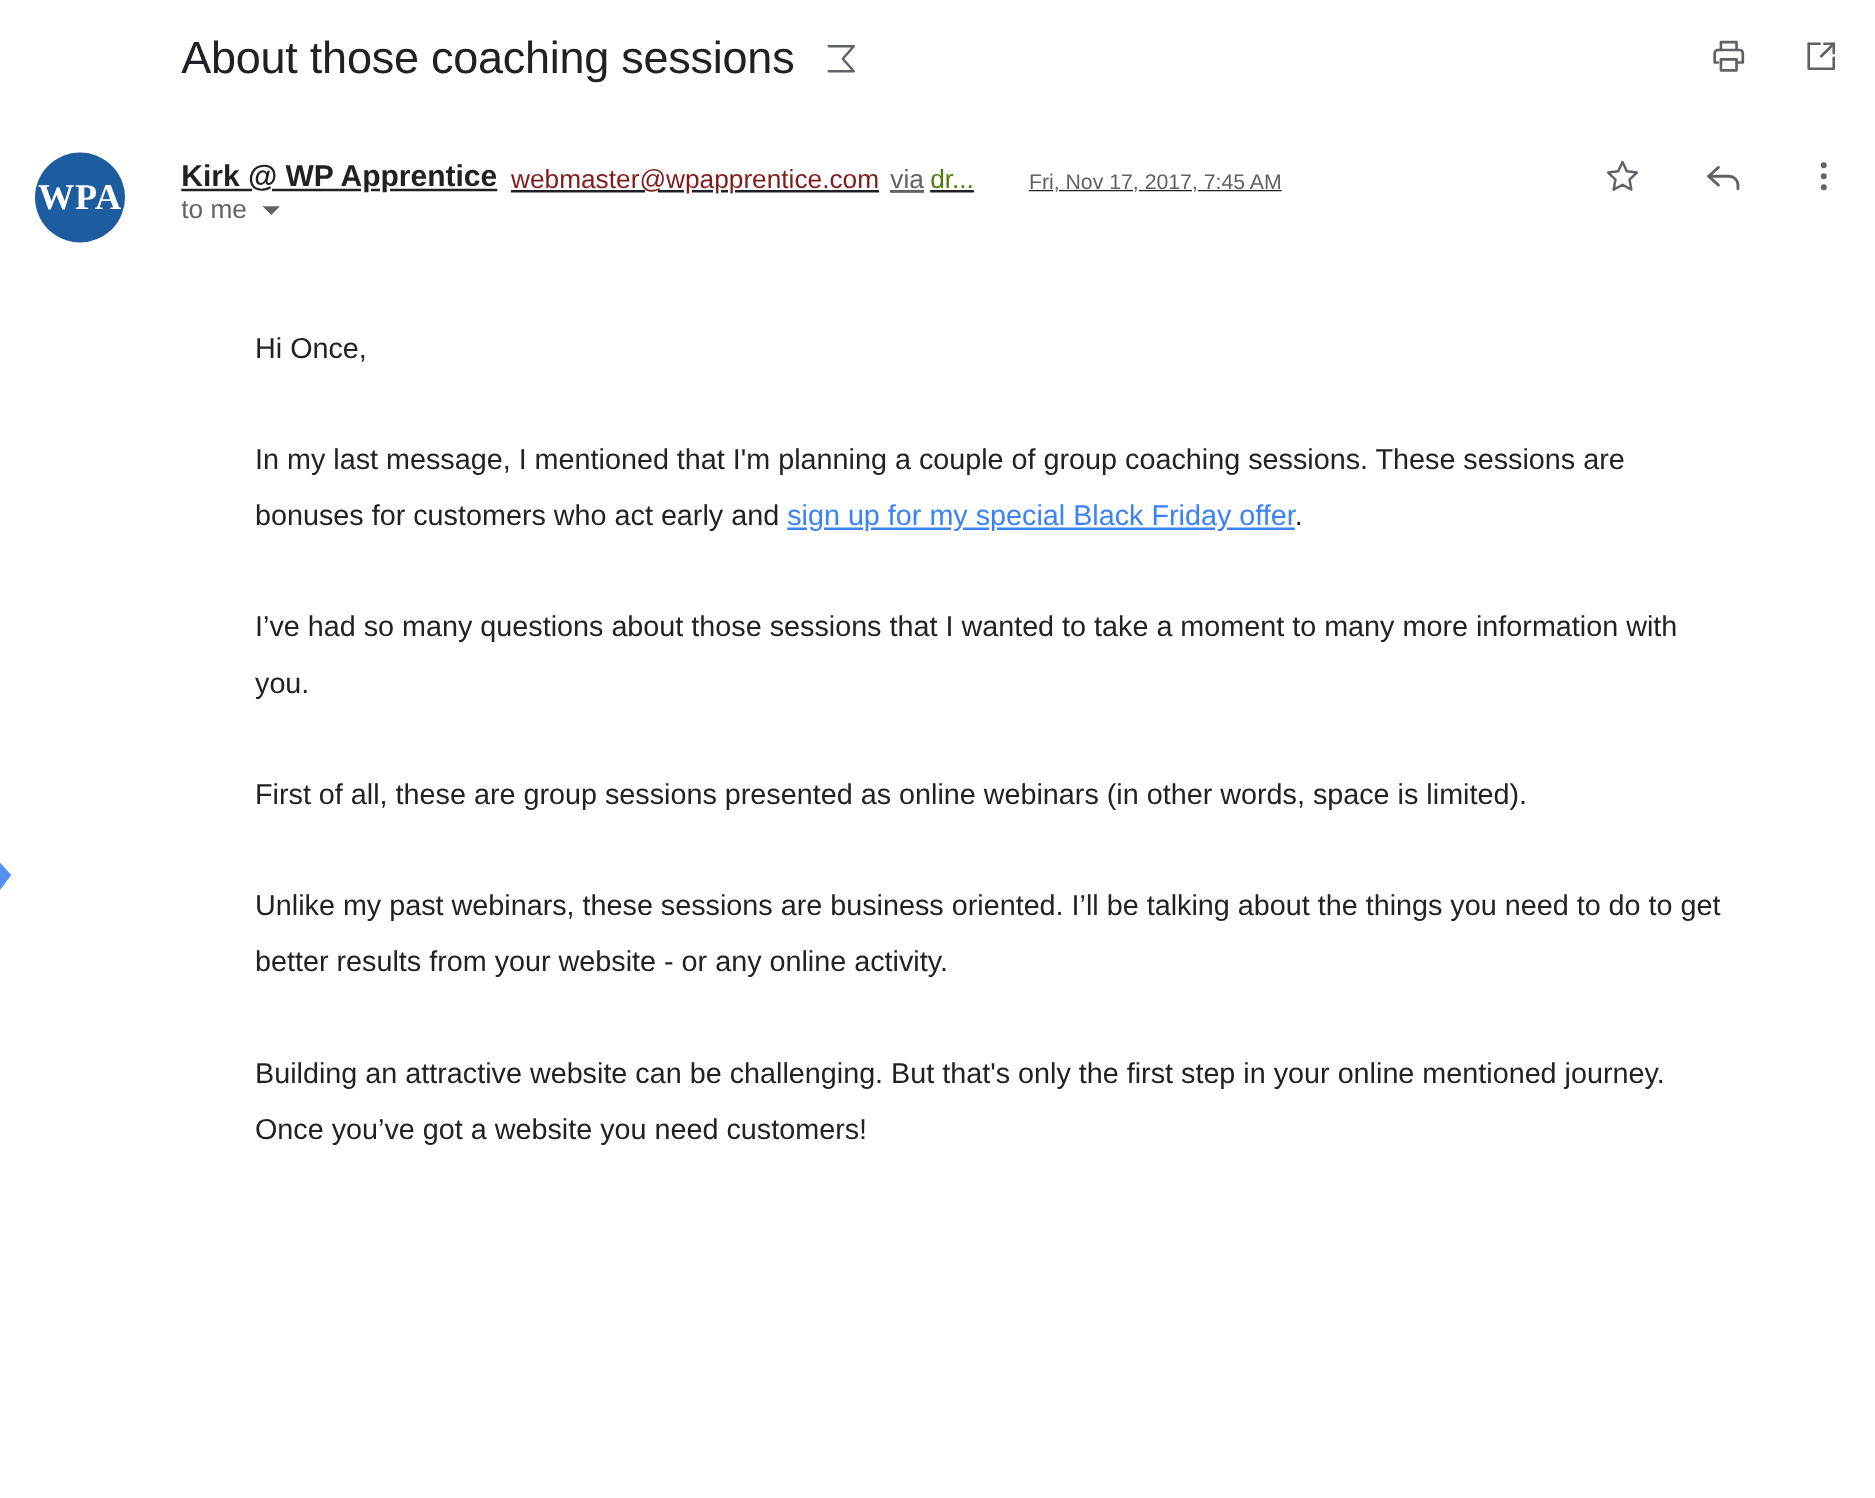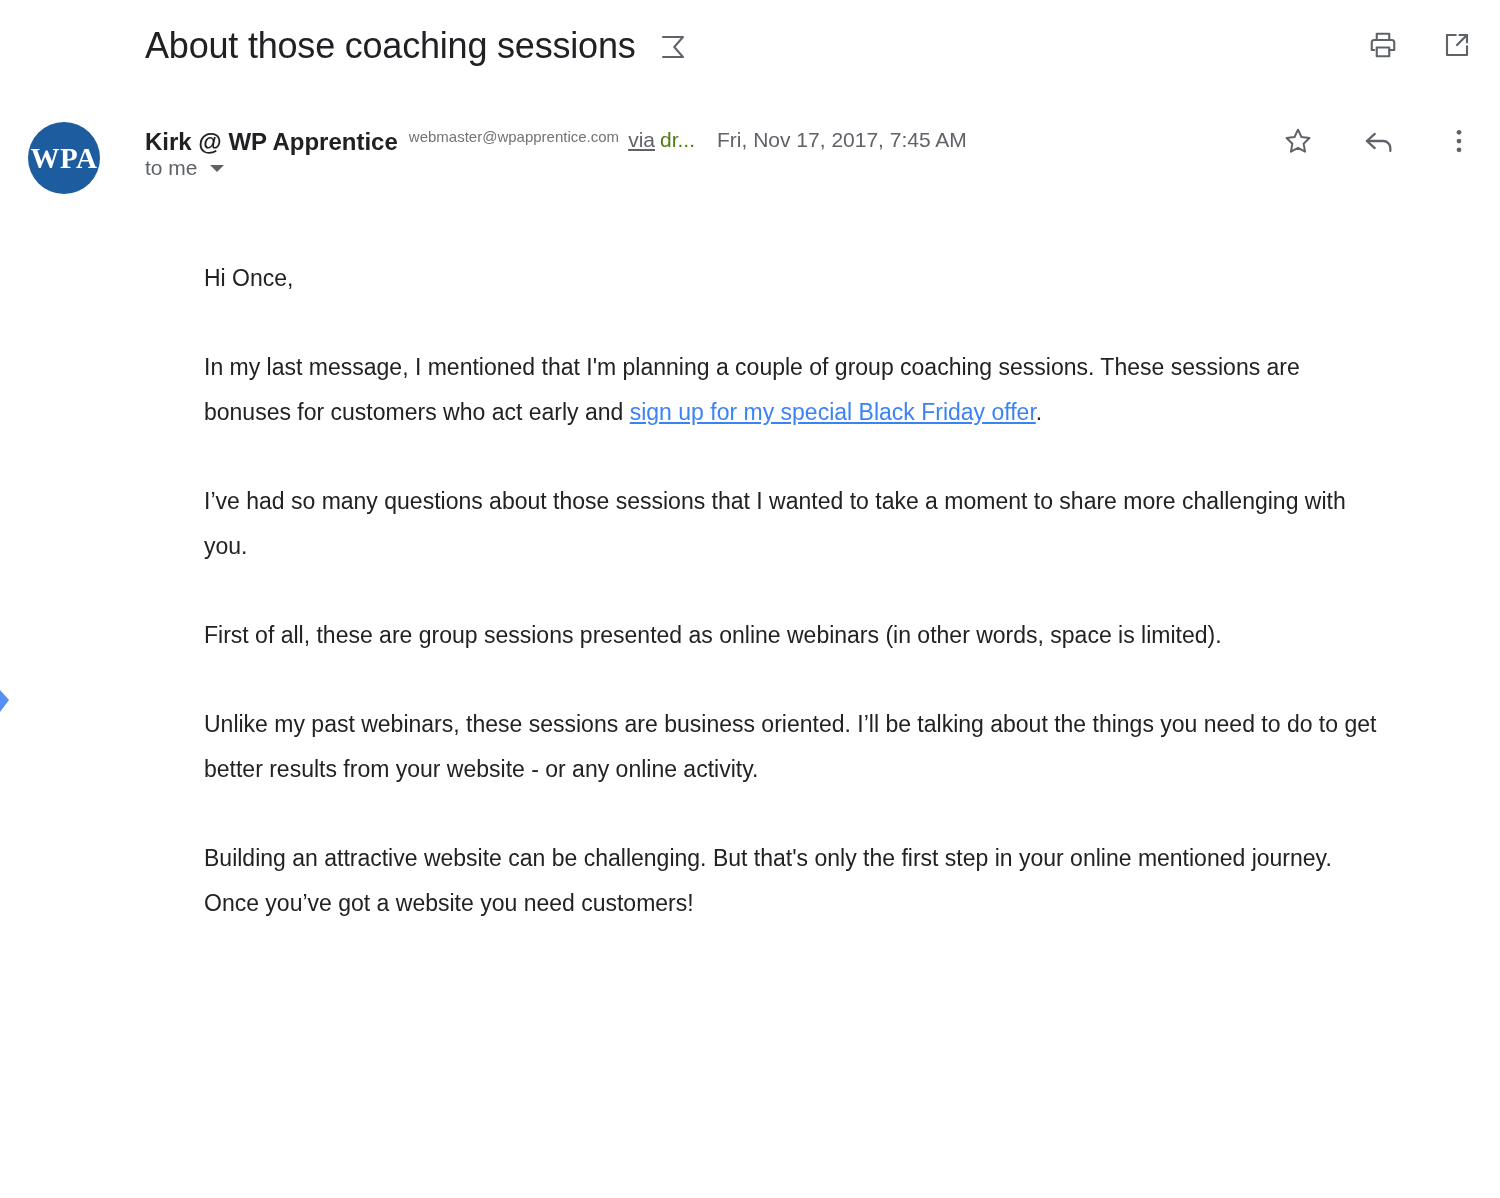--- a/index.html
+++ b/index.html
@@ -79,48 +79,49 @@
     flex: 0 0 auto;
   }
   .sender-info {
     margin-left: 45px;
     padding-top: 6px;
     flex: 1 1 auto;
     min-width: 0;
   }
   .sender-line1 {
     display: flex;
-    align-items: flex-start;
+    align-items: flex-end;
     white-space: nowrap;
+    text-decoration: underline;
   }
   .sender-name {
     font-size: 24px;
     font-weight: 700;
     color: #202124;
   }
   .sender-email {
-    font-size: 15px;
-    color: #737373;
+    font-size: 21px;
+    color: #7f1d1d;
     margin-left: 11px;
   }
   .sender-via {
     font-size: 21px;
     color: #5f6368;
     margin-left: 9px;
     text-decoration: underline;
   }
   .sender-viadomain {
     font-size: 21px;
     color: #4d7c0f;
     margin-left: 5px;
   }
   .sender-date {
-    font-size: 21px;
-    color: #5f6368;
-    margin-left: 22px;
+    font-size: 17px;
+    color: #5f6368;
+    margin-left: 44px;
   }
   .sender-line2 {
     display: flex;
     align-items: center;
   }
   .to-me {
     font-size: 21px;
     color: #5f6368;
   }
   .caret {
@@ -243,21 +244,21 @@
   </div>
 </div>
 
 <div class="edge-artifact"></div>
 
 <div class="email-body">
   <p>Hi Once,</p>
 
   <p><span>In my last message, I mentioned that I'm planning a couple of group coaching sessions. These sessions are bonuses for customers who act early and </span><a href="#">sign up for my special Black Friday offer</a><span>.</span></p>
 
-  <p>I’ve had so many questions about those sessions that I wanted to take a moment to share more challenging with you.</p>
+  <p>I’ve had so many questions about those sessions that I wanted to take a moment to many more information with you.</p>
 
   <p>First of all, these are group sessions presented as online webinars (in other words, space is limited).</p>
 
   <p>Unlike my past webinars, these sessions are business oriented. I’ll  be talking about the things you need to do to get better results from your website - or any online activity.</p>
 
 
   <p>Building an attractive website can be challenging. But that's only the first step in your online mentioned journey. Once you’ve got a website you need customers!</p>
 </div>
 
 </body></html>

